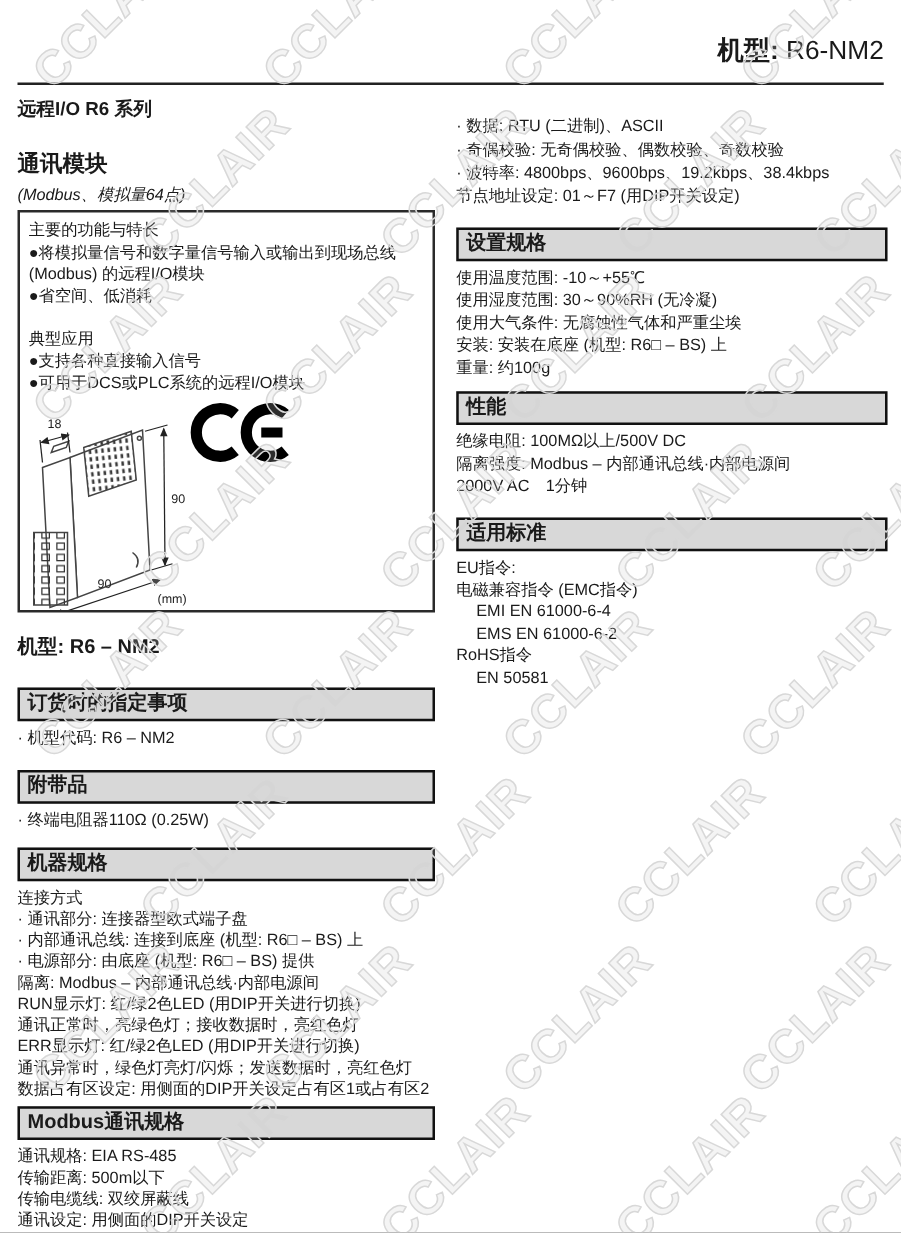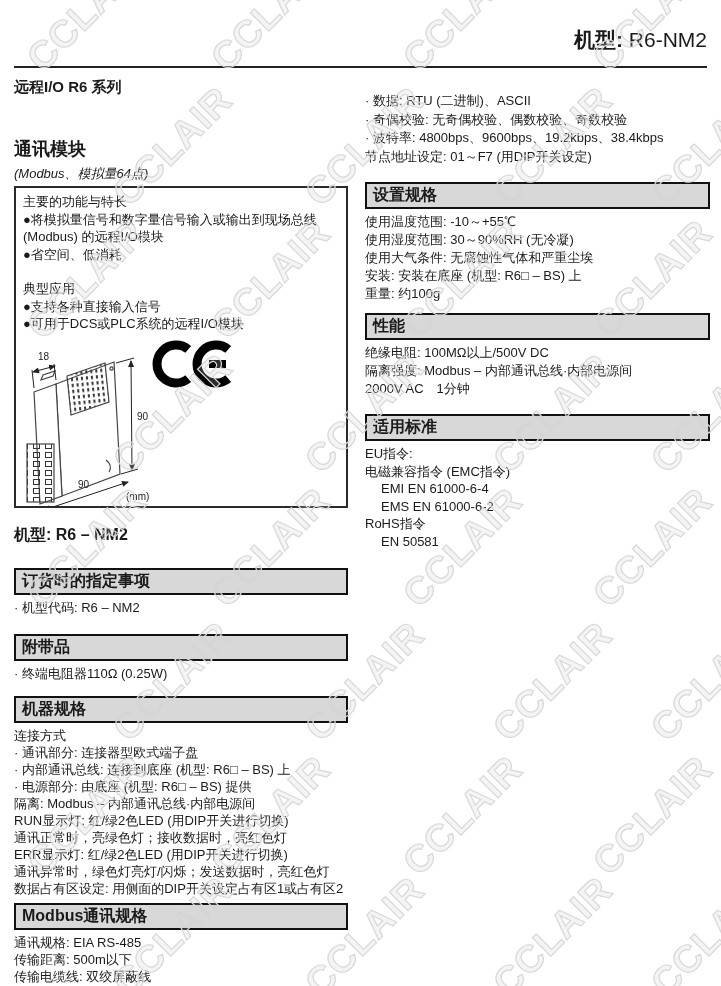--- a/index.html
+++ b/index.html
@@ -11,21 +11,21 @@
       color:rgba(205,205,205,0.22);-webkit-text-stroke:1.2px #d8d8d8;
       transform:rotate(-45deg);white-space:nowrap;}
   
   #title{position:absolute;top:26px;right:14px;font-size:21px;z-index:1;}
   #title .b{font-weight:bold;}
   #top-rule{position:absolute;top:66px;left:14px;right:14px;border-top:2px solid #222;z-index:1;}
   
   #col-left{position:absolute;top:78px;left:14px;width:334px;z-index:1;}
   #col-right{position:absolute;top:78px;left:365px;width:345px;z-index:1;}
   .series-title{font-size:15px;font-weight:bold;}
-  .module-title{font-size:18px;font-weight:bold;margin-top:40px;}
+  .module-title{font-size:18px;font-weight:bold;margin-top:22px;}
   .module-sub{font-size:13px;margin-top:4px;font-style:italic;}
   
   .feat-box{margin-top:3px;border:2px solid #2a2a2a;height:322px;padding:5px 7px;position:relative;box-sizing:border-box;}
   .line{font-size:13px;line-height:17.5px;}
   .line17{font-size:13px;line-height:17px;}
   .gap-above{margin-top:17px;}
   .indent{padding-left:16px;}
   .drawing-svg{position:absolute;left:4px;top:146px;}
   
   .model-heading{font-size:16px;font-weight:bold;margin-top:17px;}

